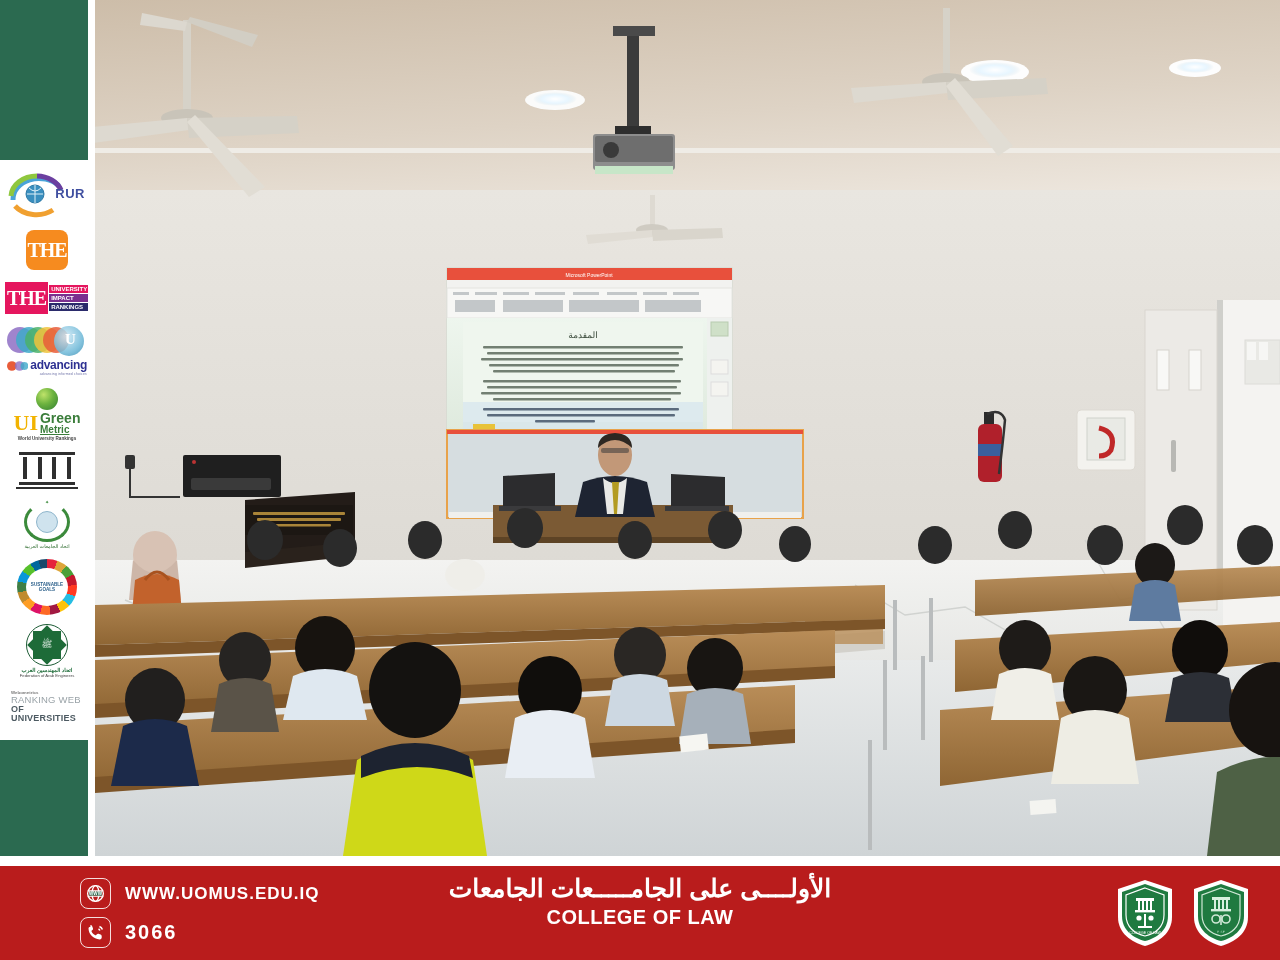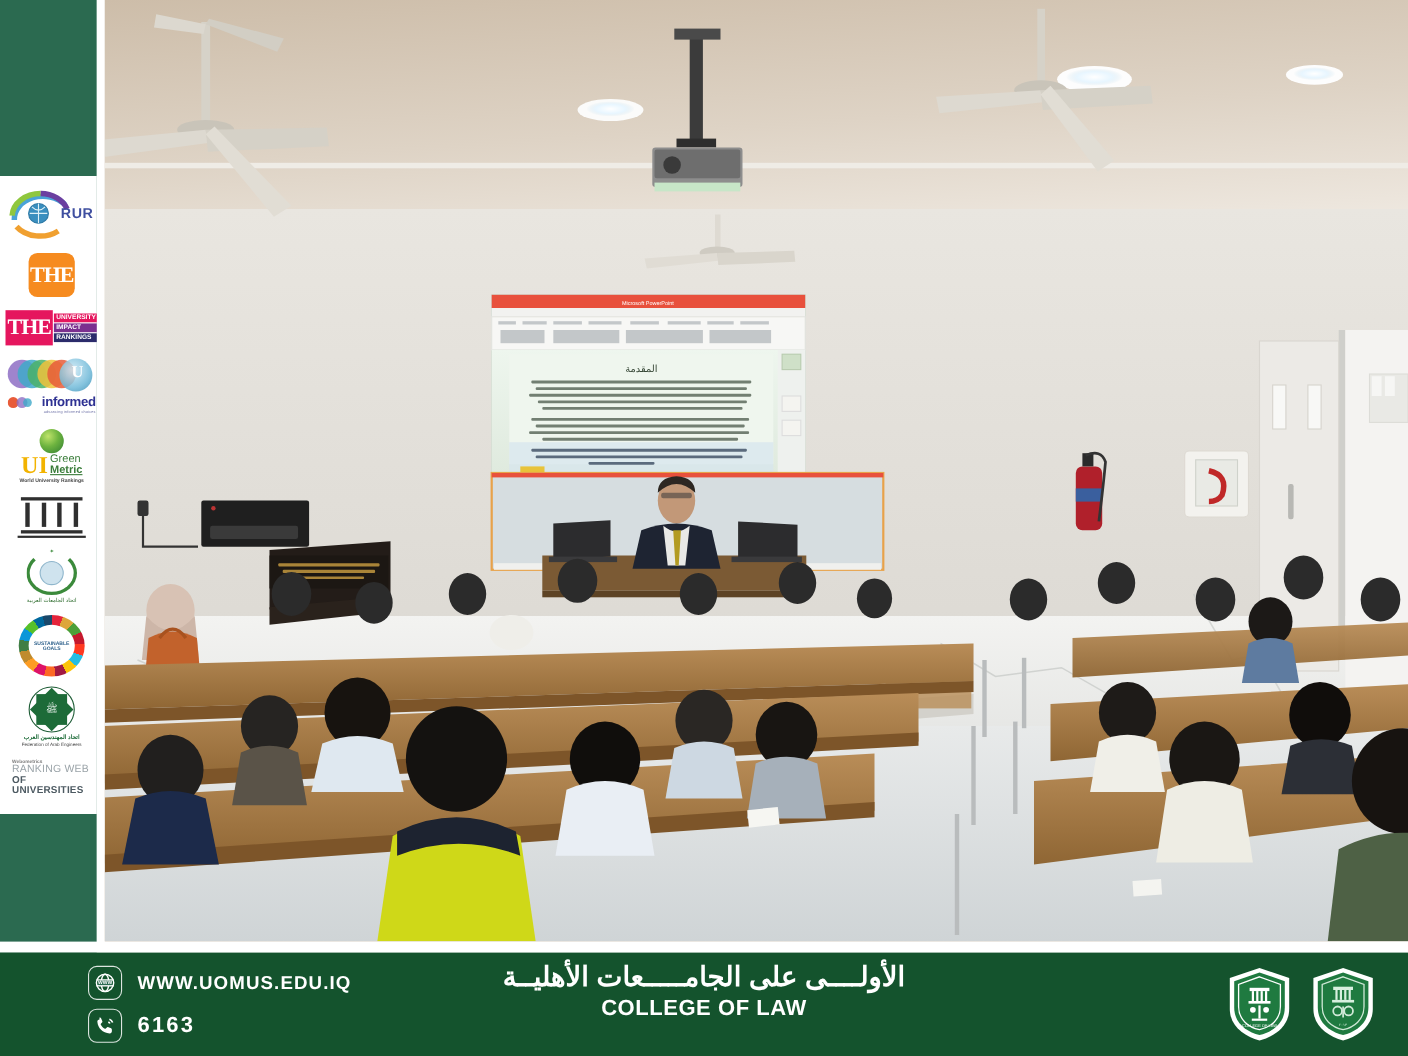--- a/index.html
+++ b/index.html
@@ -68,21 +68,21 @@
   .ugm { text-align:center; width:80px; }
   .ugm-globe {
     width:22px; height:22px; border-radius:50%;
     background:radial-gradient(circle at 35% 30%, #bfe36a 0%, #6db33f 45%, #2f7d32 100%);
     margin:0 auto 1px;
   }
   .ugm-row { display:flex; align-items:center; justify-content:center; gap:2px; }
   .ugm-ui { color:#f2b300; font-size:22px; font-weight:bold; line-height:.9;
             font-family:"Liberation Serif", serif; }
   .ugm-txt { text-align:left; }
-  .ugm-g { color:#3a7d3a; font-size:10px; font-weight:normal; line-height:1; }
+  .ugm-g { color:#3a7d3a; font-size:14px; font-weight:bold; line-height:1; }
   .ugm-m { color:#3a7d3a; font-size:10px; font-weight:bold; line-height:1;text-decoration:underline; }
   .ugm-sub { font-size:4.6px; font-weight:bold; color:#444; margin-top:1px; }
 
   
   .temple { width:56px; }
   .temple-roof { height:3px; background:#2f2f2f; }
   .temple-cols { display:flex; justify-content:space-between; height:22px; padding:0 4px; margin-top:2px; }
   .temple-cols i { width:4px; background:#2f2f2f; display:block; }
   .temple-base { height:3px; background:#2f2f2f; margin-top:3px; }
   .temple-base2 { height:2px; background:#2f2f2f; margin-top:2px; width:62px; margin-left:-3px; }
@@ -143,21 +143,21 @@
   
   #photo {
     position:absolute; left:95px; top:0; width:1185px; height:856px;
     overflow:hidden; background:#cdbfae;
   }
   #photo svg { display:block; width:100%; height:100%; }
 
   
   #footer {
     position:absolute; left:0; bottom:0; width:1280px; height:94px;
-    background:#14532d; color:#ffffff;
+    background:#b91c1c; color:#ffffff;
   }
   #footer-contact { position:absolute; left:80px; top:12px; }
   .contact-row { display:flex; align-items:center; gap:14px; margin-bottom:8px; }
   .contact-badge {
     width:31px; height:31px; border:1.6px solid rgba(255,255,255,.85);
     border-radius:8px; display:flex; align-items:center; justify-content:center;
   }
   .contact-txt { font-size:17px; font-weight:bold; letter-spacing:1px; }
   .contact-txt.phone { font-size:20px; letter-spacing:2px; }
 
@@ -222,21 +222,21 @@
           <span class="mr-c" style="left:47px;width:30px;height:30px;top:-1px;background:radial-gradient(circle at 40% 35%,#cfe9f5,#6fb9d8 60%,#2e85ad)"></span>
           <span style="position:absolute;left:58px;top:4px;color:#fff;font-size:15px;font-weight:bold;font-family:'Liberation Serif',serif">U</span>
         </div>
         <div style="display:flex;align-items:center;gap:2px;margin-top:2px">
           <svg width="22" height="12" viewBox="0 0 22 12">
               <circle cx="5" cy="6" r="5" fill="#e85c3a"></circle>
               <circle cx="13" cy="6" r="5" fill="#8e6fc4" opacity=".8"></circle>
               <circle cx="18" cy="6" r="4" fill="#3fa9c9" opacity=".8"></circle>
             </svg>
           <div style="flex:1">
-            <div class="mr-word">informed</div>
+            <div class="mr-word">advancing</div>
             <div class="mr-sub">advancing informed choices</div>
           </div>
         </div>
       </div>
     </div>
 
     <div class="logo-slot" style="height:64px">
       <div class="ugm">
         <div class="ugm-globe"></div>
         <div class="ugm-row">
@@ -659,26 +659,26 @@
       </span>
       <span class="contact-txt">WWW.UOMUS.EDU.IQ</span>
     </div>
     <div class="contact-row">
       <span class="contact-badge">
         <svg width="21" height="21" viewBox="0 0 24 24" fill="none" stroke="#ffffff" stroke-width="1.7">
           <path d="M6.2 3.5c1 0 1.6.4 2 1.4l.9 2.2c.3.8.1 1.4-.5 1.9l-.9.8c-.3.3-.4.6-.2 1 .9 1.9 2.4 3.4 4.3 4.3.4.2.7.1 1-.2l.8-.9c.5-.6 1.1-.8 1.9-.5l2.2.9c1 .4 1.4 1 1.4 2v1.4c0 1.3-1 2.3-2.3 2.2C9.3 19.3 4.7 14.7 4 7.8 3.9 6.5 4.9 5.5 6.2 5.5z" fill="#ffffff" stroke="none"></path>
           <path d="M16.5 5.2a6 6 0 0 1 3.4 3.4M15.4 8a3 3 0 0 1 1.6 1.7"></path>
         </svg>
       </span>
-      <span class="contact-txt phone">6163</span>
+      <span class="contact-txt phone">3066</span>
     </div>
   </div>
 
   <div id="footer-center">
-    <div class="ftr-ar1">الأولــــى على الجامـــــعات الأهليــة</div>
+    <div class="ftr-ar1">الأولــــى على الجامـــــعات الجامعات</div>
     <div class="ftr-en">COLLEGE OF LAW</div>
   </div>
 
   <div id="footer-crests">
     <span class="crest">
       <svg viewBox="0 0 62 70" width="62" height="70">
         <path d="M31 2 L58 11 v28 c0 16-13 25-27 29C17 64 4 55 4 39V11z" fill="#ffffff"></path>
         <path d="M31 6 L54 14 v24 c0 14-11 22-23 25C19 60 8 52 8 38V14z" fill="#1f7a40"></path>
         <path d="M31 10 L50 17 v20 c0 12-9 19-19 21C21 56 12 49 12 37V17z" fill="none" stroke="#ffffff" stroke-width="1.2"></path>
         <g fill="#ffffff">

